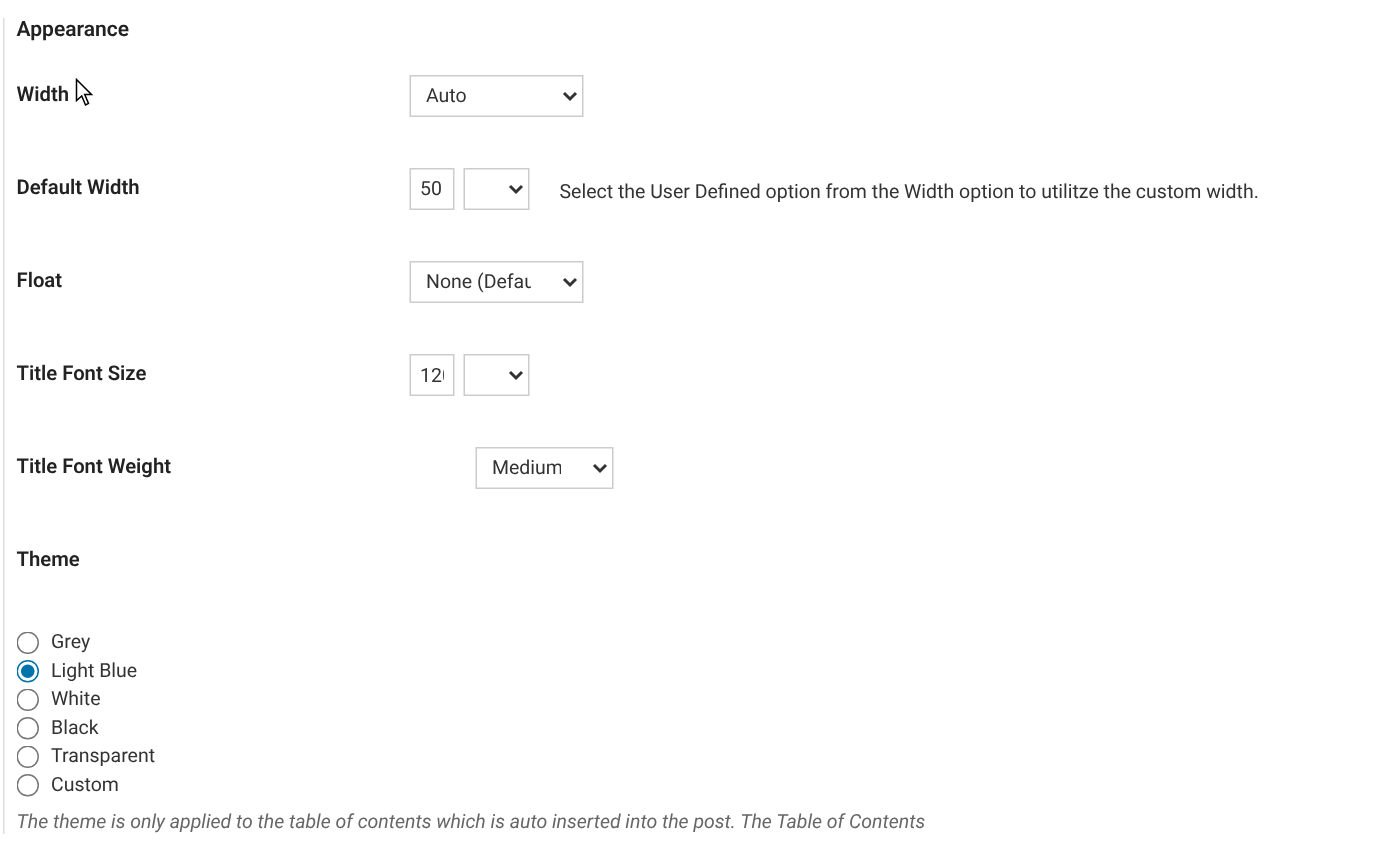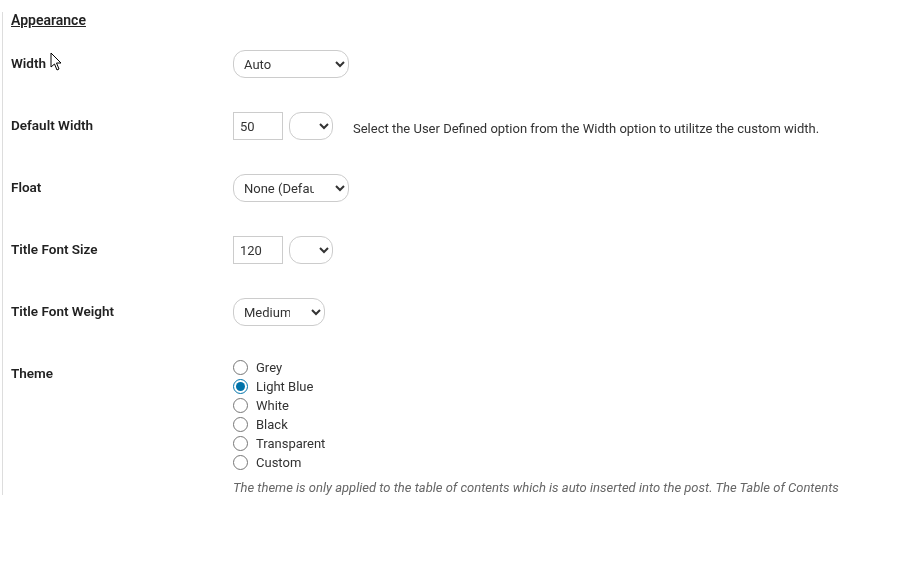--- a/index.html
+++ b/index.html
@@ -17,26 +17,26 @@
     border-left: 1px solid #ddd;
     margin-left: 2px;
     padding-left: 8px;
     box-sizing: border-box;
     width: 915px;
   }
   .section-title {
     font-weight: 600;
     font-size: 14px;
     margin: 12px 0 22px 0;
-    text-decoration: underline;
   }
   .row {
     display: flex;
     align-items: flex-start;
     margin-bottom: 34px;
+    gap: 40px;
   }
   .label-col {
     width: 222px;
     min-width: 222px;
     padding-top: 5px;
     font-weight: 600;
     font-size: 13.5px;
     color: #222;
   }
   .ctrl-col {
@@ -51,33 +51,33 @@
     color: #333;
     font-size: 13px;
     font-family: inherit;
     height: 28px;
     padding: 3px 6px;
     box-sizing: border-box;
     vertical-align: middle;
   }
   select {
     padding-right: 18px;
-    border-radius: 12px;
   }
   .select-wide {
     width: 116px;
   }
   .select-float {
     width: 116px;
   }
   .select-weight {
     width: 92px;
+    margin-left: 44px;
   }
   .num-field {
-    width: 50px;
+    width: 30px;
   }
   .unit-select {
     width: 44px;
   }
   .hint {
     font-size: 13px;
     color: #333;
     margin-left: 14px;
     padding-top: 5px;
   }
@@ -162,21 +162,21 @@
   <div class="row">
     <div class="label-col">Title Font Weight</div>
     <div class="ctrl-col">
       <select class="select-weight">
         <option>Medium</option>
       </select>
     </div>
   </div>
 
 
-  <div class="row" style="margin-bottom:0;">
+  <div class="row" style="margin-bottom:0;flex-direction:column;">
     <div class="label-col">Theme</div>
     <div class="ctrl-col" style="display:block;">
       <div class="radio-list">
         <label class="radio-item">
           <input type="radio" name="theme" style="">
           <span>Grey</span>
         </label>
         <label class="radio-item">
           <input type="radio" name="theme" checked="" style="">
           <span>Light Blue</span>

